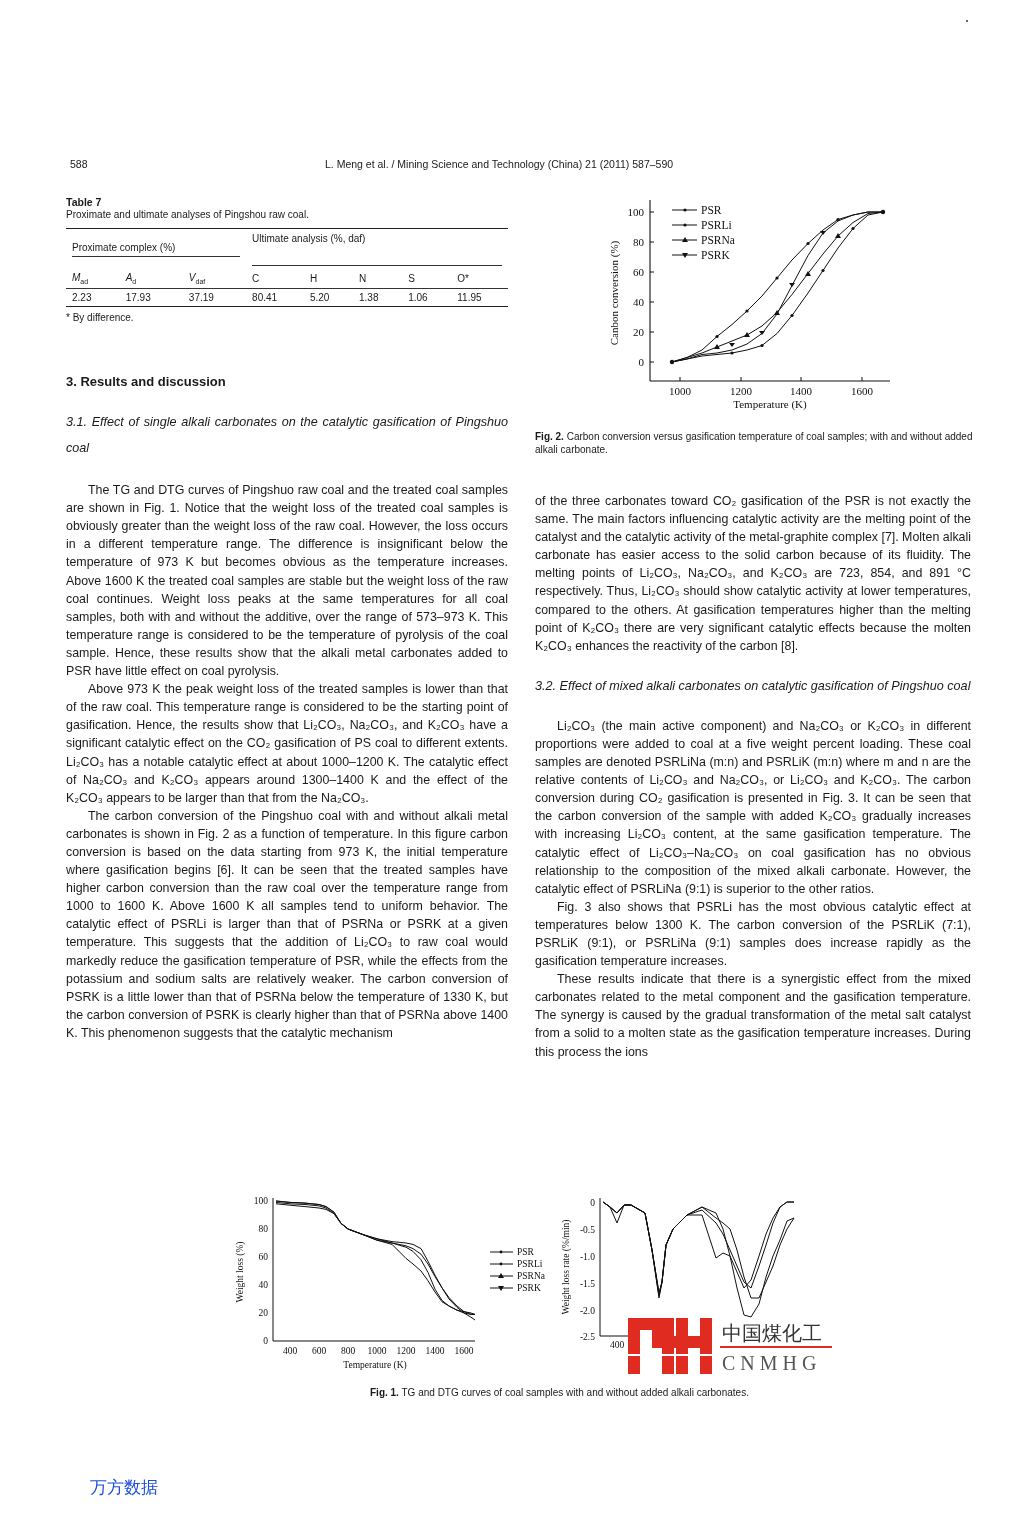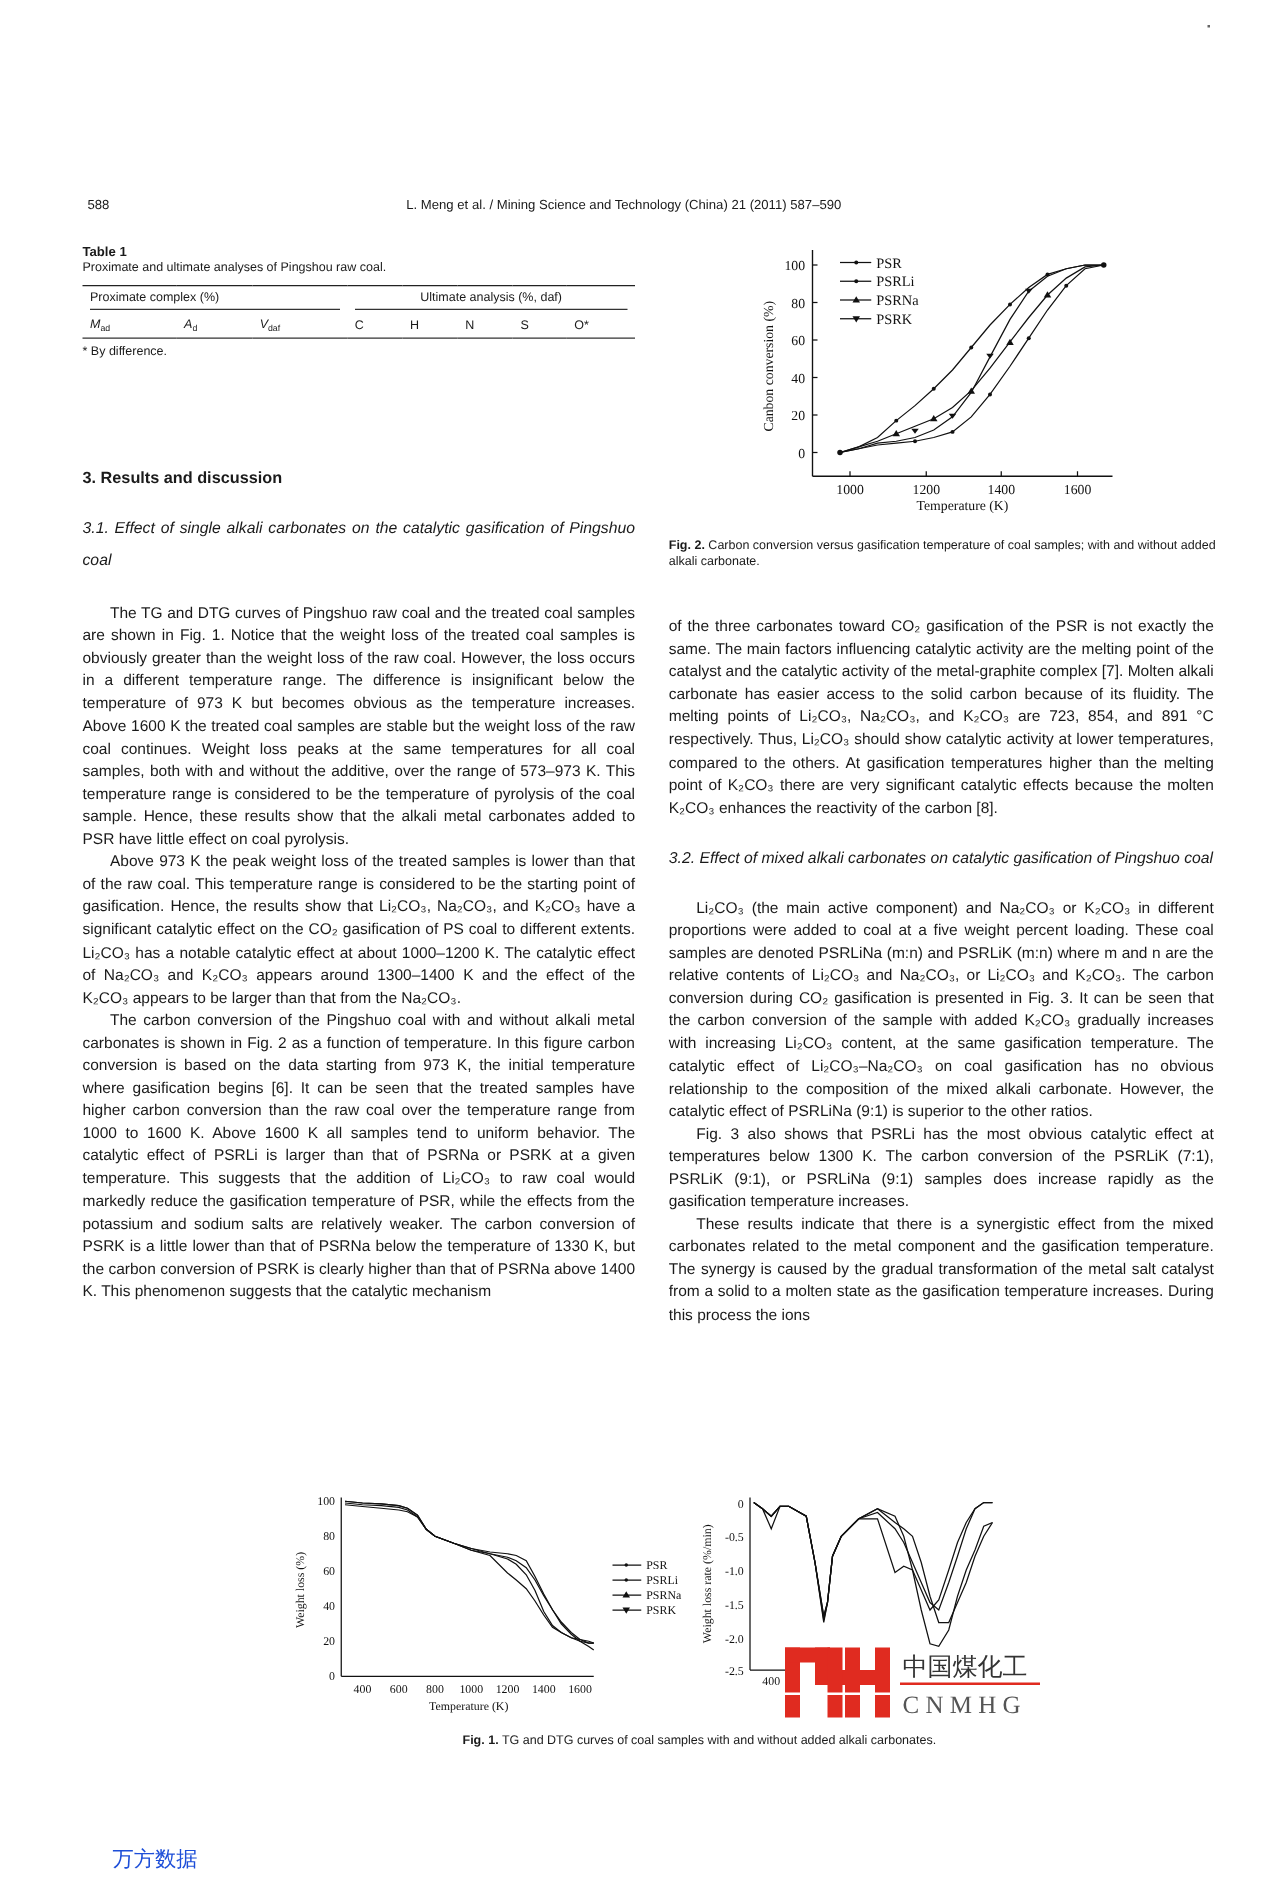--- a/index.html
+++ b/index.html
@@ -35,41 +35,51 @@
 <body>
 
 <div class="abs corner-dot"></div>
 
 <div class="abs running-head">
   <span class="page-num">588</span>
   <span class="journal-ref">L. Meng et al. / Mining Science and Technology (China) 21 (2011) 587–590</span>
 </div>
 
 <div class="abs table-block">
-  <div class="table-title">Table 1</div>
+  <div class="table-title">Table 7</div>
   <div class="table-caption">Proximate and ultimate analyses of Pingshou raw coal.</div>
   <table class="data">
     <tbody>
         <tr class="grp rule-top">
       <td colspan="3">
             <span class="grp-line" style="display:block;padding-bottom:3px;">Proximate complex (%)</span>
           </td>
       <td colspan="5">
-            <span class="grp-line" style="display:block;padding-bottom:3px;text-align:center;">Ultimate analysis (%, daf)</span>
+            <span class="grp-line" style="display:block;padding-bottom:21px;">Ultimate analysis (%, daf)</span>
           </td>
     </tr>
     <tr style="border-bottom:1px solid #333;">
       <td><i>M</i><sub style="font-size:7px">ad</sub></td>
       <td><i>A</i><sub style="font-size:7px">d</sub></td>
       <td><i>V</i><sub style="font-size:7px">daf</sub></td>
       <td>C</td>
       <td>H</td>
       <td>N</td>
       <td>S</td>
       <td>O*</td>
+    </tr>
+    <tr class="rule-bot">
+      <td>2.23</td>
+      <td>17.93</td>
+      <td>37.19</td>
+      <td>80.41</td>
+      <td>5.20</td>
+      <td>1.38</td>
+      <td>1.06</td>
+      <td>11.95</td>
     </tr>
   </tbody>
     </table>
   <div class="footnote">* By difference.</div>
 </div>
 
 <div class="col" style="top:343px; left:66px;">
   <div class="sec-head" style="margin-top:30px;">3. Results and discussion</div>
   <div class="subsec-head" style="margin-top:18px;">3.1. Effect of single alkali carbonates on the catalytic gasification of Pingshuo coal</div>
   <p style="margin-top:20px;">The TG and DTG curves of Pingshuo raw coal and the treated coal samples are shown in Fig. 1. Notice that the weight loss of the treated coal samples is obviously greater than the weight loss of the raw coal. However, the loss occurs in a different temperature range. The difference is insignificant below the temperature of 973 K but becomes obvious as the temperature increases. Above 1600 K the treated coal samples are stable but the weight loss of the raw coal continues. Weight loss peaks at the same temperatures for all coal samples, both with and without the additive, over the range of 573–973 K. This temperature range is considered to be the temperature of pyrolysis of the coal sample. Hence, these results show that the alkali metal carbonates added to PSR have little effect on coal pyrolysis.</p>

